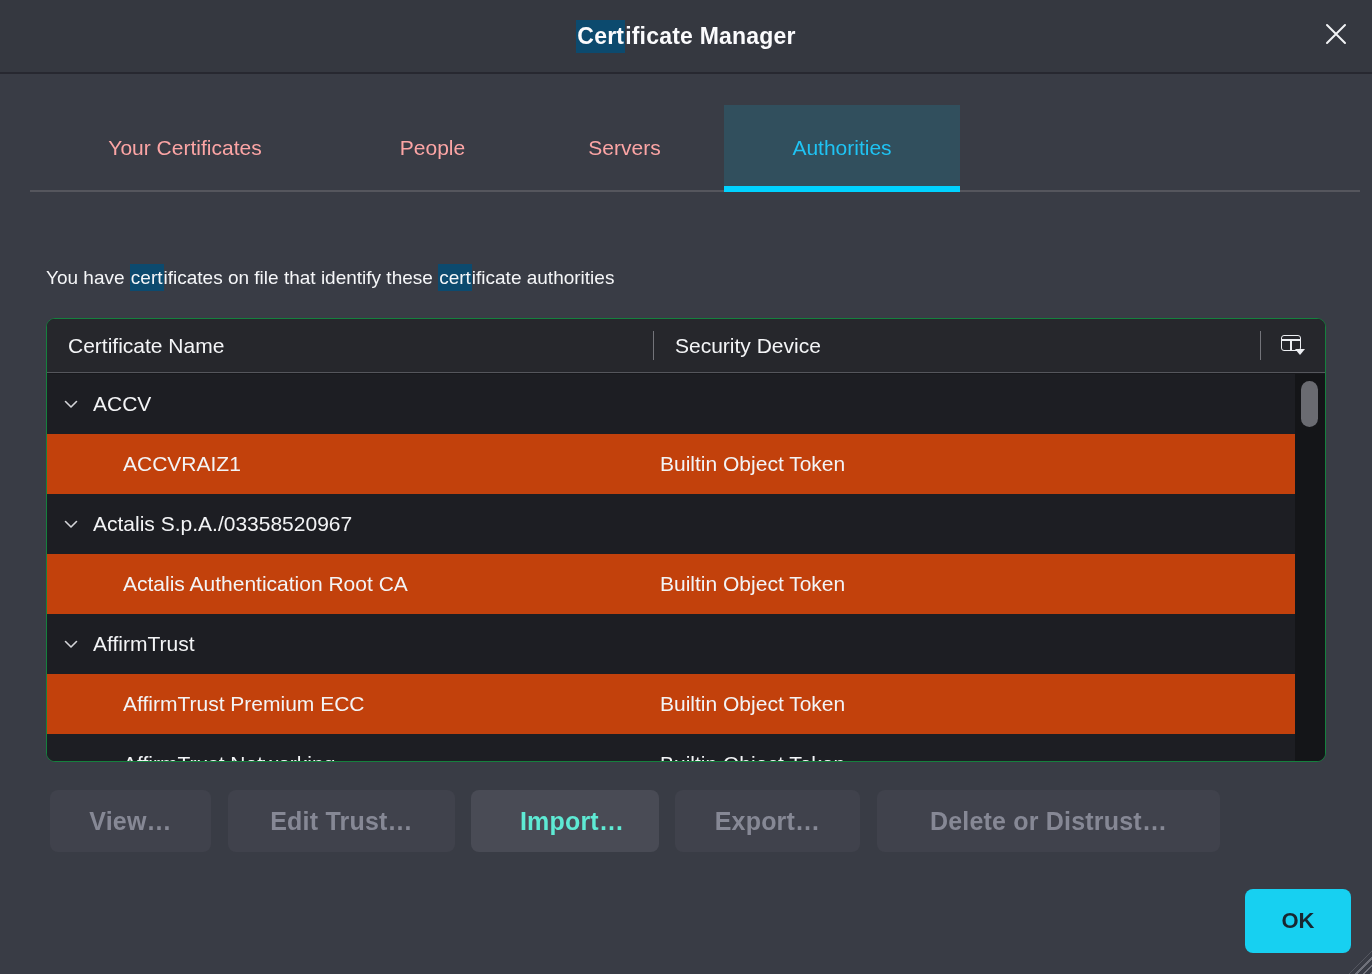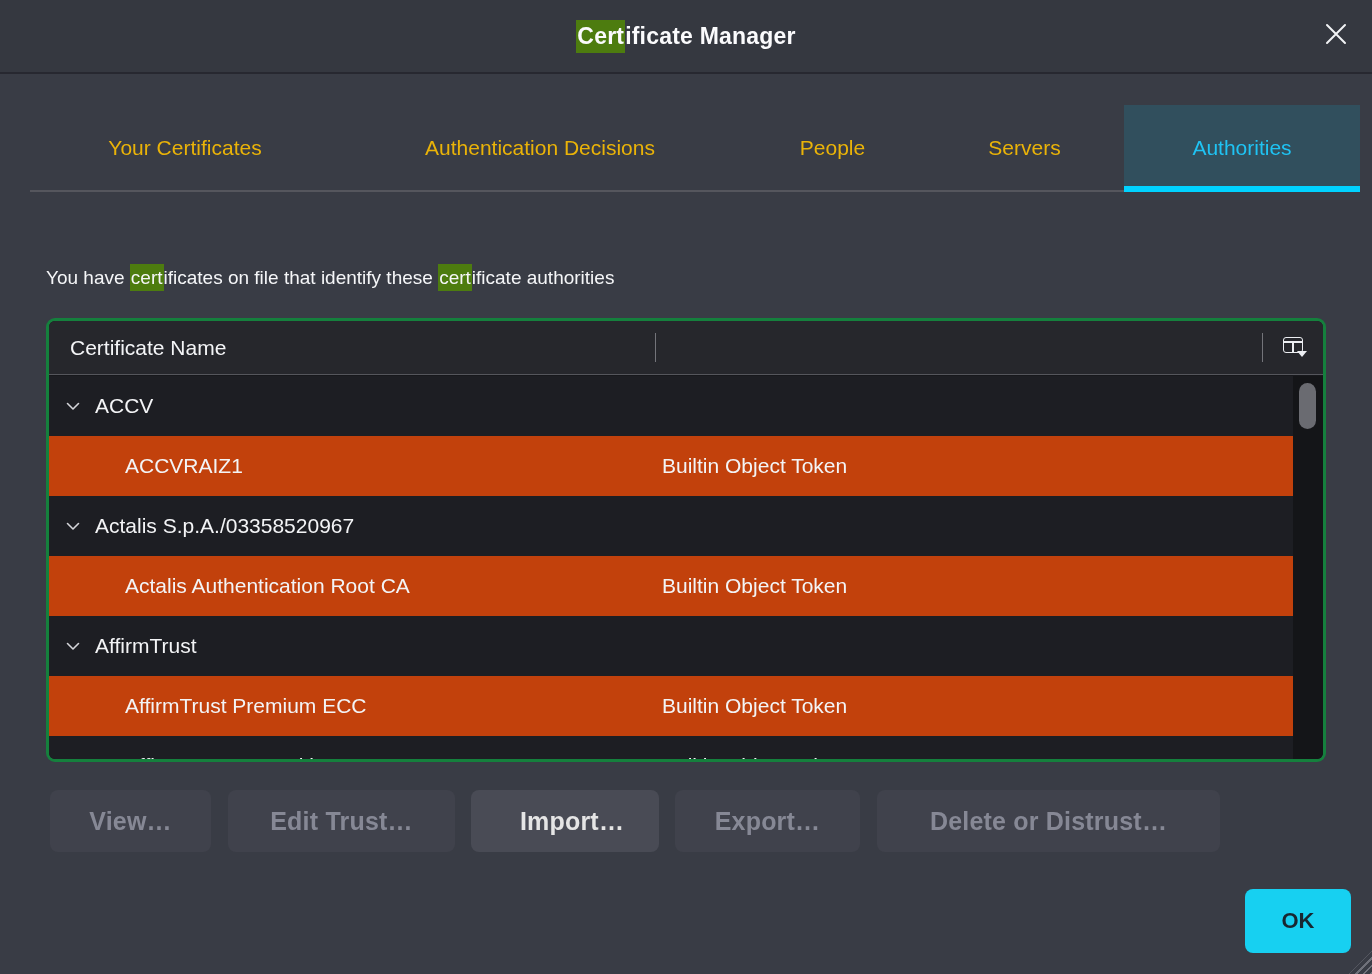--- a/index.html
+++ b/index.html
@@ -10,47 +10,47 @@
     color:#f4f5f7;
     -webkit-font-smoothing:antialiased;
   }
   
   .titlebar{position:absolute;top:0;left:0;right:0;height:72px;background:#353840;}
   .title{
     position:absolute;top:0;left:0;right:0;height:72px;
     display:flex;align-items:center;justify-content:center;
     font-size:23px;font-weight:700;color:#fbfbfd;letter-spacing:.2px;
   }
-  .hl{background:#4d7c0f;padding:3px 1px;}
+  .hl{background:#0c4a6e;padding:3px 1px;}
   .close-btn{
     position:absolute;top:19px;right:20px;width:32px;height:32px;
     display:flex;align-items:center;justify-content:center;cursor:default;background:none;border:none;padding:0;
   }
   .title-sep{position:absolute;top:72px;left:0;right:0;height:2px;background:#272830;}
 
   
   .tabs{position:absolute;top:105px;left:30px;width:1330px;height:85px;display:flex;}
   .tabs-underline{position:absolute;top:190px;left:30px;width:1330px;height:2px;background:#55565d;}
   .tab{
     position:relative;display:flex;align-items:center;justify-content:center;
-    font-size:21px;color:#eab308;height:85px;box-sizing:border-box;
+    font-size:21px;color:#fca5a5;height:85px;box-sizing:border-box;
   }
   .tab.w1{width:310px}.tab.w2{width:400px}.tab.w3{width:185px}.tab.w4{width:199px}.tab.w5{width:236px}
   .tab.selected{background:rgba(0,210,255,0.13);color:#1fc3f3;}
   .tab.selected::after{
     content:"";position:absolute;left:0;right:0;bottom:-2px;height:6px;background:#00d2ff;z-index:2;
   }
 
   
   .intro{position:absolute;top:262px;left:46px;font-size:19px;color:#f5f6f8;line-height:32px;}
 
   
   .certs-table{
     position:absolute;top:318px;left:46px;width:1280px;height:444px;box-sizing:border-box;
-    border:3px solid #15803d;border-radius:9px;overflow:hidden;background:#17181c;
+    border:1px solid #15803d;border-radius:9px;overflow:hidden;background:#17181c;
   }
   .thead{
     position:absolute;top:0;left:0;right:0;height:54px;background:#26272c;
     border-bottom:1px solid #55565c;box-sizing:border-box;font-size:21px;color:#f4f5f7;
   }
   .th-name{position:absolute;left:21px;top:0;height:53px;display:flex;align-items:center;}
   .th-device{position:absolute;left:628px;top:0;height:53px;display:flex;align-items:center;}
   .col-div{position:absolute;top:12px;bottom:12px;width:1px;background:#73747a;}
   .col-div.d1{left:606px;}
   .col-div.d2{left:1213px;}
@@ -74,21 +74,21 @@
 
   .gutter{position:absolute;top:55px;right:0;width:30px;bottom:0;background:#141518;}
   .thumb{position:absolute;left:6px;top:7px;width:17px;height:46px;border-radius:9px;background:#6a6b71;}
 
   
   .btn{
     position:absolute;top:790px;height:62px;border:none;border-radius:8px;
     font-family:inherit;font-size:25px;font-weight:700;letter-spacing:.2px;
     background:#40424c;color:#868895;
   }
-  .btn.enabled{background:#494b55;color:#e5e5e5;padding-left:20px;}
+  .btn.enabled{background:#494b55;color:#5eead4;padding-left:20px;}
   .btn.b1{left:50px;width:161px;}
   .btn.b2{left:228px;width:227px;}
   .btn.b3{left:471px;width:188px;}
   .btn.b4{left:675px;width:185px;}
   .btn.b5{left:877px;width:343px;}
 
   .ok-btn{
     position:absolute;left:1245px;top:889px;width:106px;height:64px;border:none;border-radius:8px;
     background:#17d0f1;color:#182731;font-family:inherit;font-size:22px;font-weight:700;
   }
@@ -117,42 +117,40 @@
       </span>
     </button>
   </div>
   <div class="title-sep"></div>
 
   <div class="tabs-underline"></div>
   <div class="tabs">
     <div class="tab w1">
         <span>Your Certificates</span>
       </div>
-    <div class="tab w2">
-        <span>Authentication Decisions</span>
-      </div>
     <div class="tab w3">
         <span>People</span>
       </div>
     <div class="tab w4">
         <span>Servers</span>
       </div>
     <div class="tab w5 selected">
         <span>Authorities</span>
       </div>
   </div>
 
   <div class="intro">
     <span>You have </span><span class="hl">cert</span><span>ificates on file that identify these </span><span class="hl">cert</span><span>ificate authorities</span>
   </div>
 
   <div class="certs-table">
     <div class="thead">
       <div class="th-name">Certificate Name</div>
       <div class="col-div d1"></div>
+      <div class="th-device">Security Device</div>
       <div class="col-div d2"></div>
       <button class="colpicker">
         <span>
           <span class="cp-box">
               <span class="cp-h"></span>
               <span class="cp-v"></span>
             </span>
           <span class="cp-arrow"></span>
         </span>
       </button>

